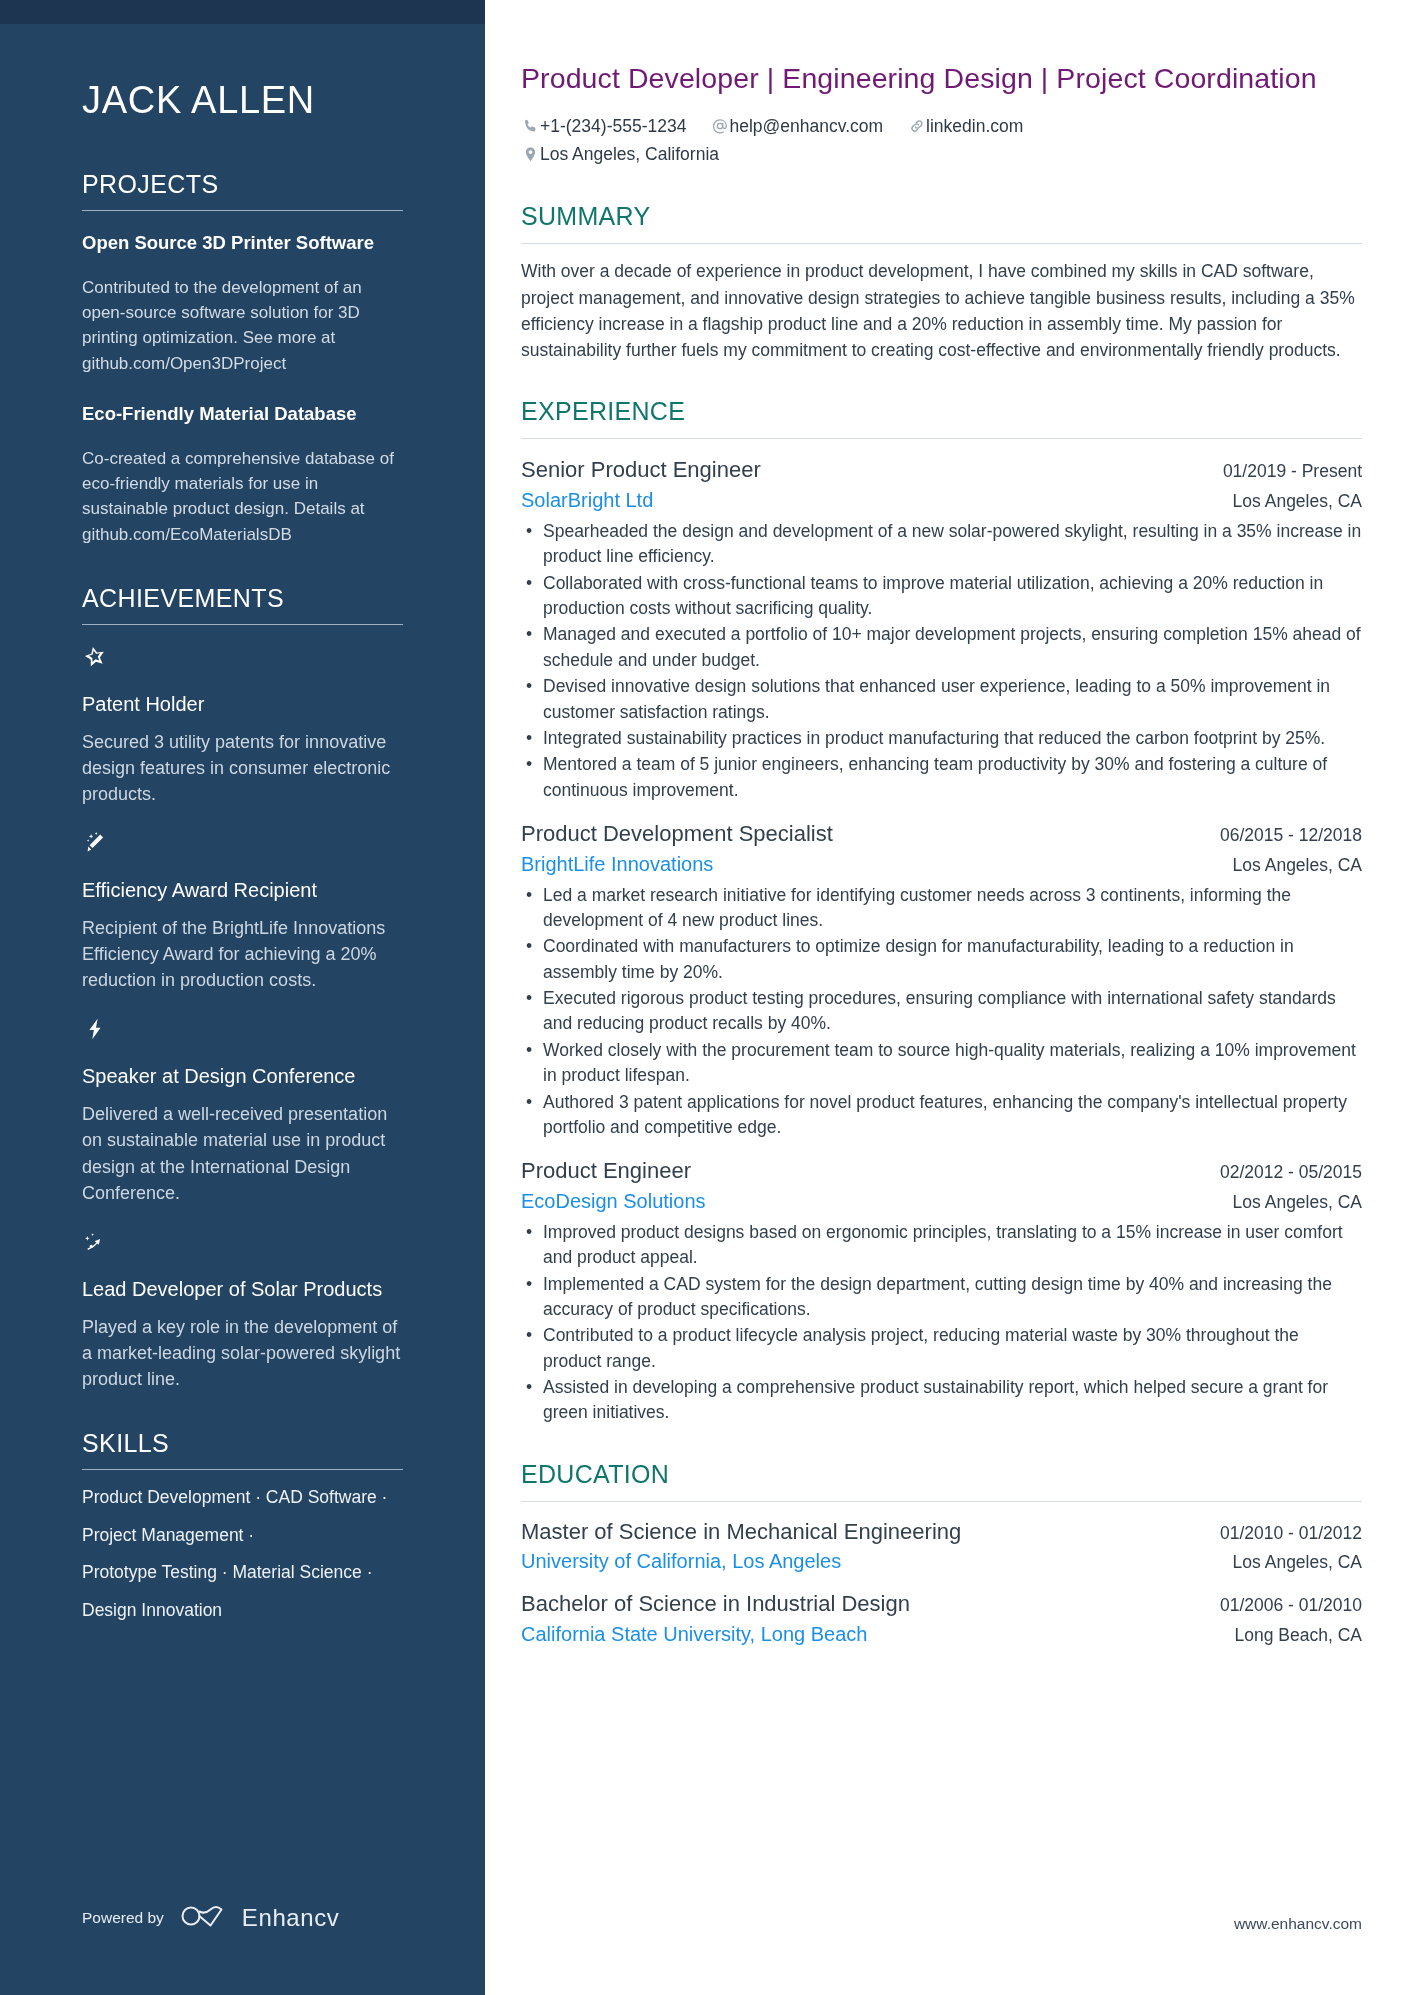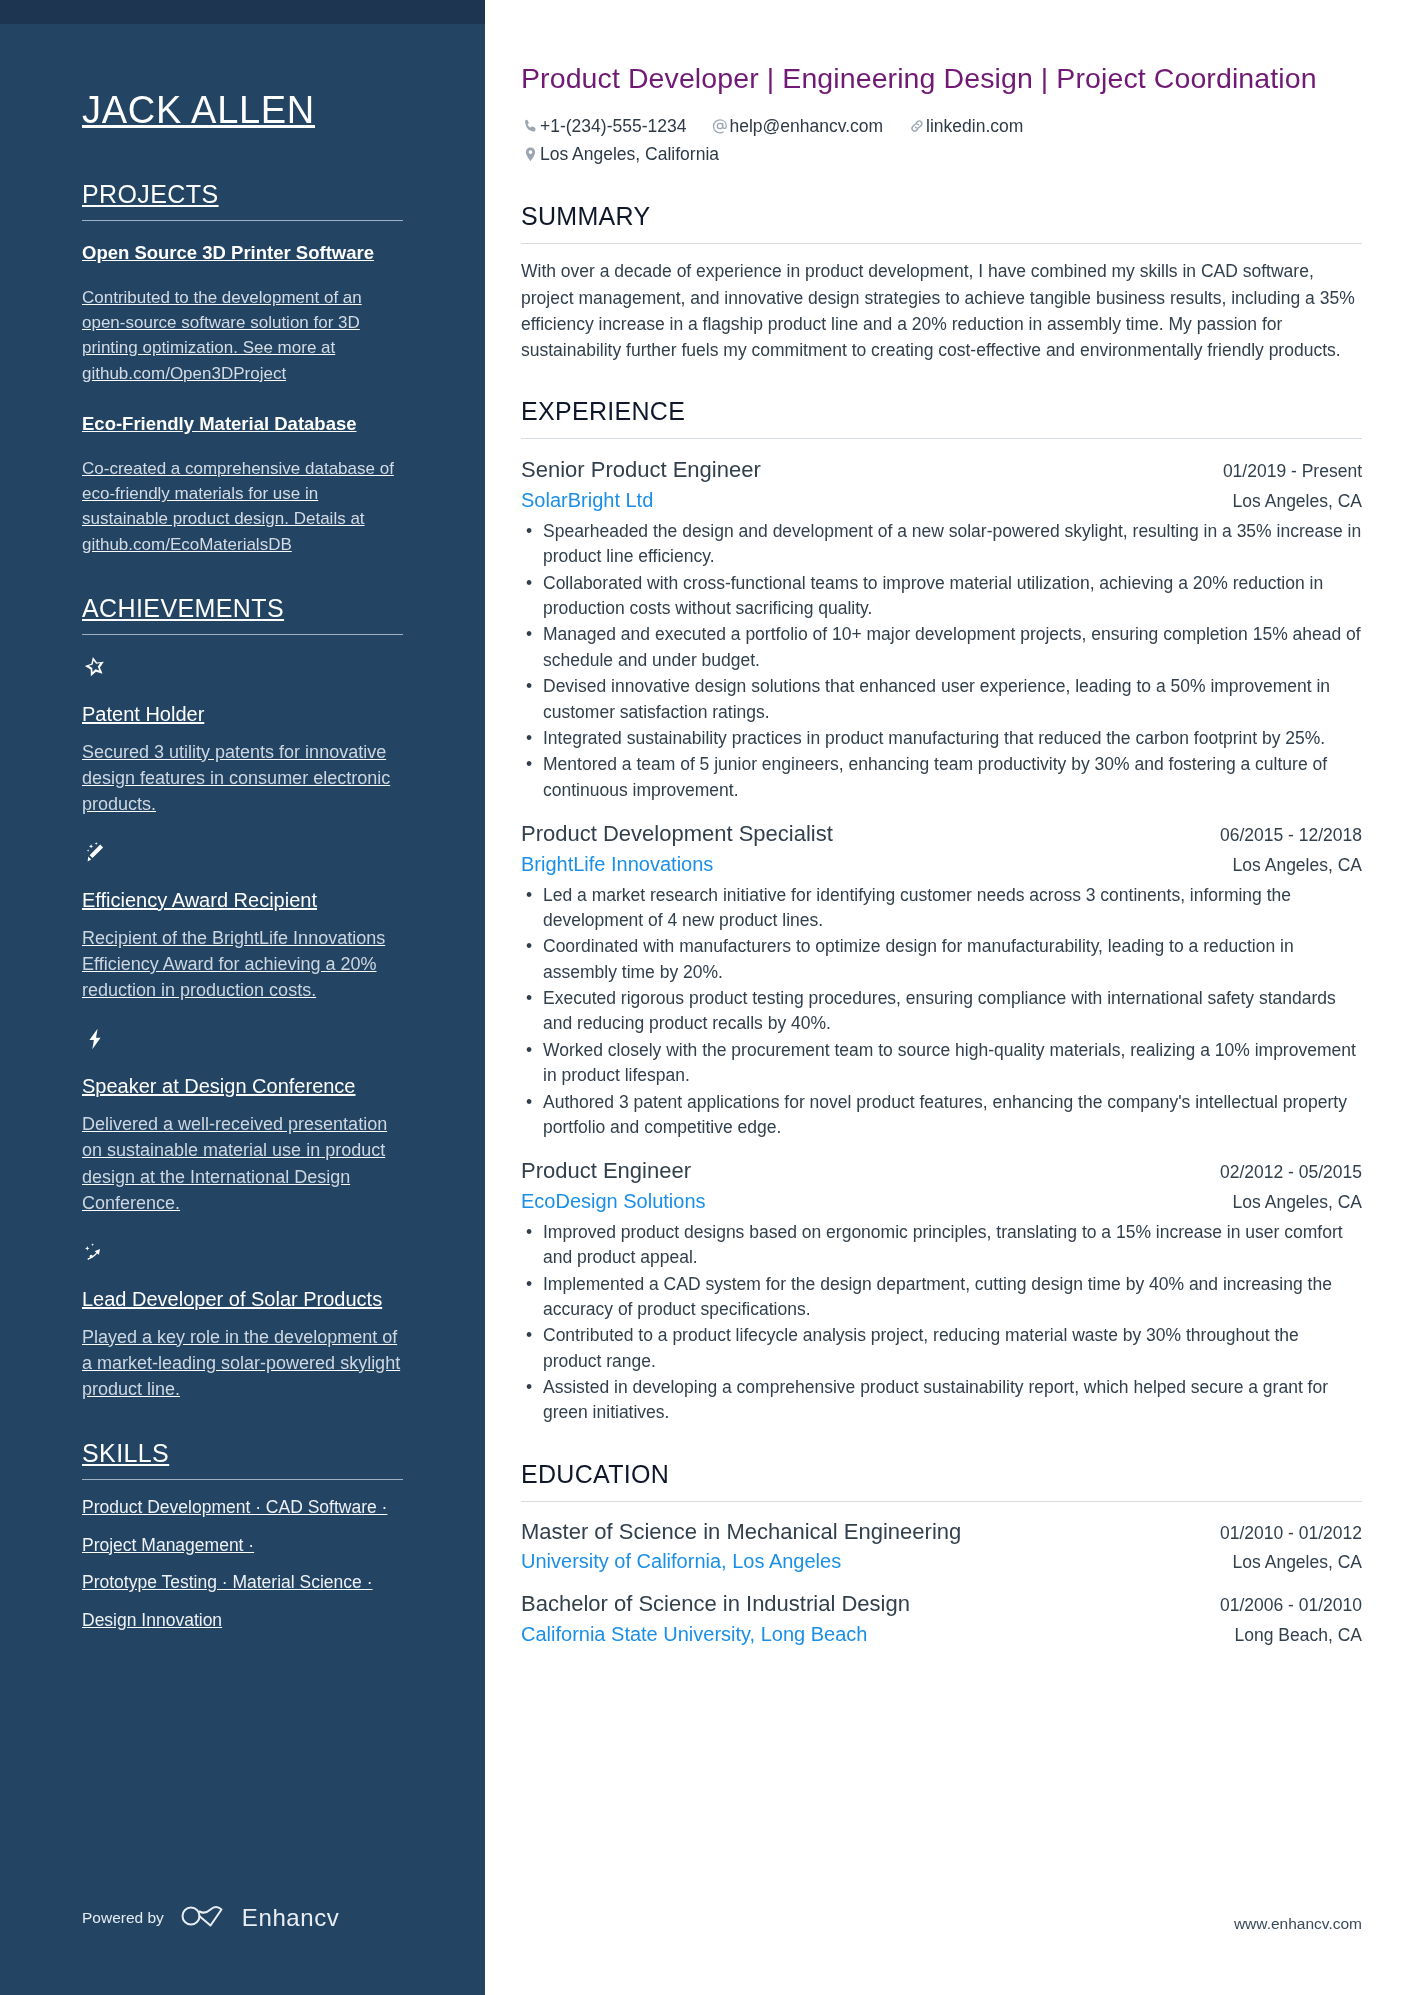--- a/index.html
+++ b/index.html
@@ -21,22 +21,21 @@
     overflow: hidden;
   }
 
   
   .sidebar {
     width: 485px;
     flex: 0 0 485px;
     background: #234463;
     color: #ffffff;
     position: relative;
-    padding: 16px 82px;
-    text-decoration: underline;
+    padding: 6px 82px;
   }
   .sidebar-topstrip {
     position: absolute;
     left: 0; top: 0;
     width: 485px;
     height: 24px;
     background: #1d3550;
   }
 
   .name {
@@ -158,21 +157,21 @@
     align-items: center; justify-content: center;
     color: #9aa6b2;
     flex: 0 0 19px;
   }
   .contact-icon svg { display: block; }
 
   .section { margin-top: 33px; }
   .section-title {
     font-size: 25px;
     font-weight: 400;
-    color: #0f172a;
+    color: #0f766e;
     letter-spacing: 0.3px;
     line-height: 1.2;
   }
   .section-rule {
     height: 1px;
     background: #d7dce1;
     margin-top: 12px;
   }
 
   .summary-text {

